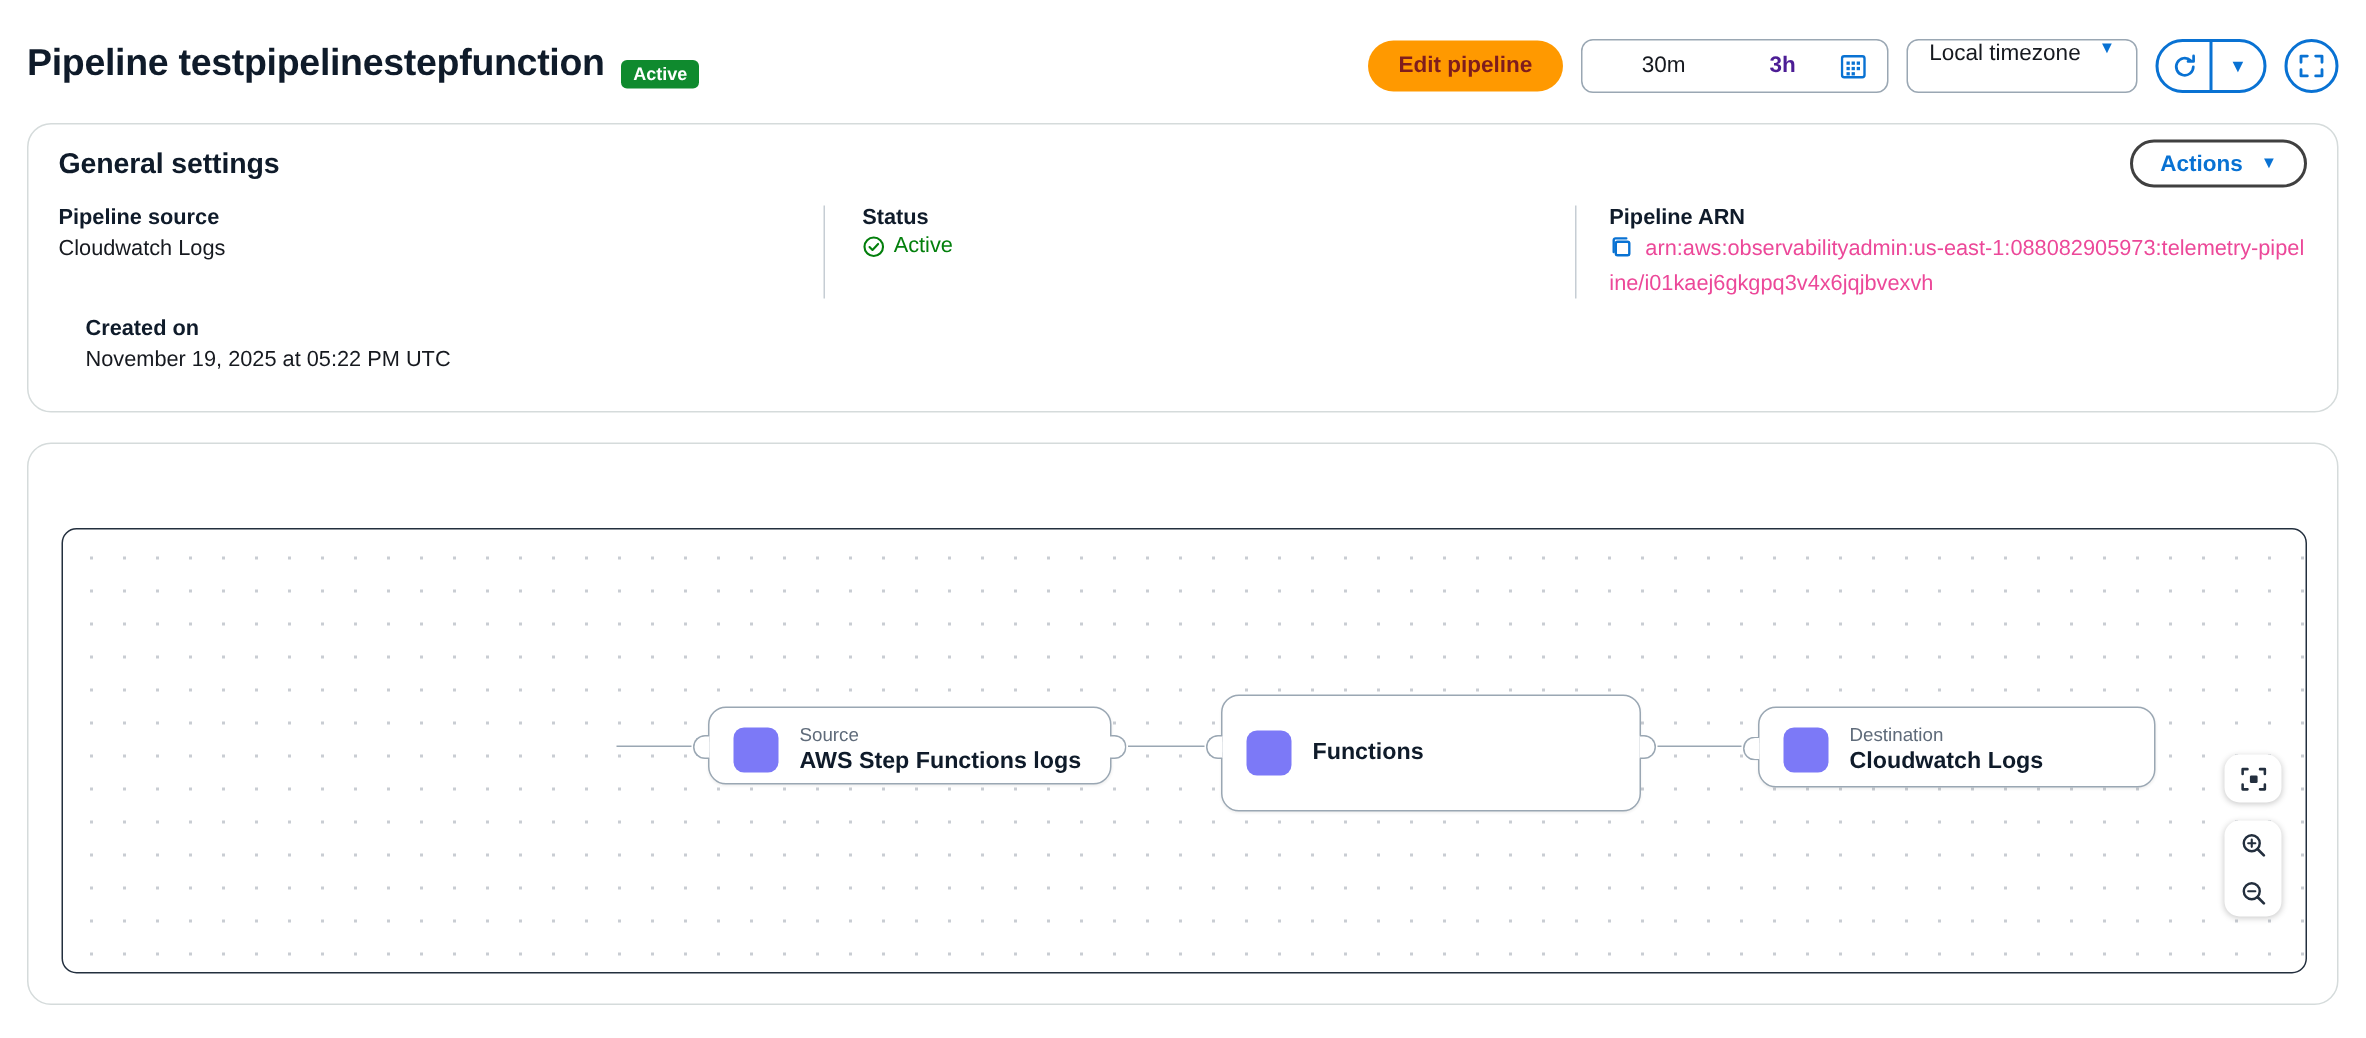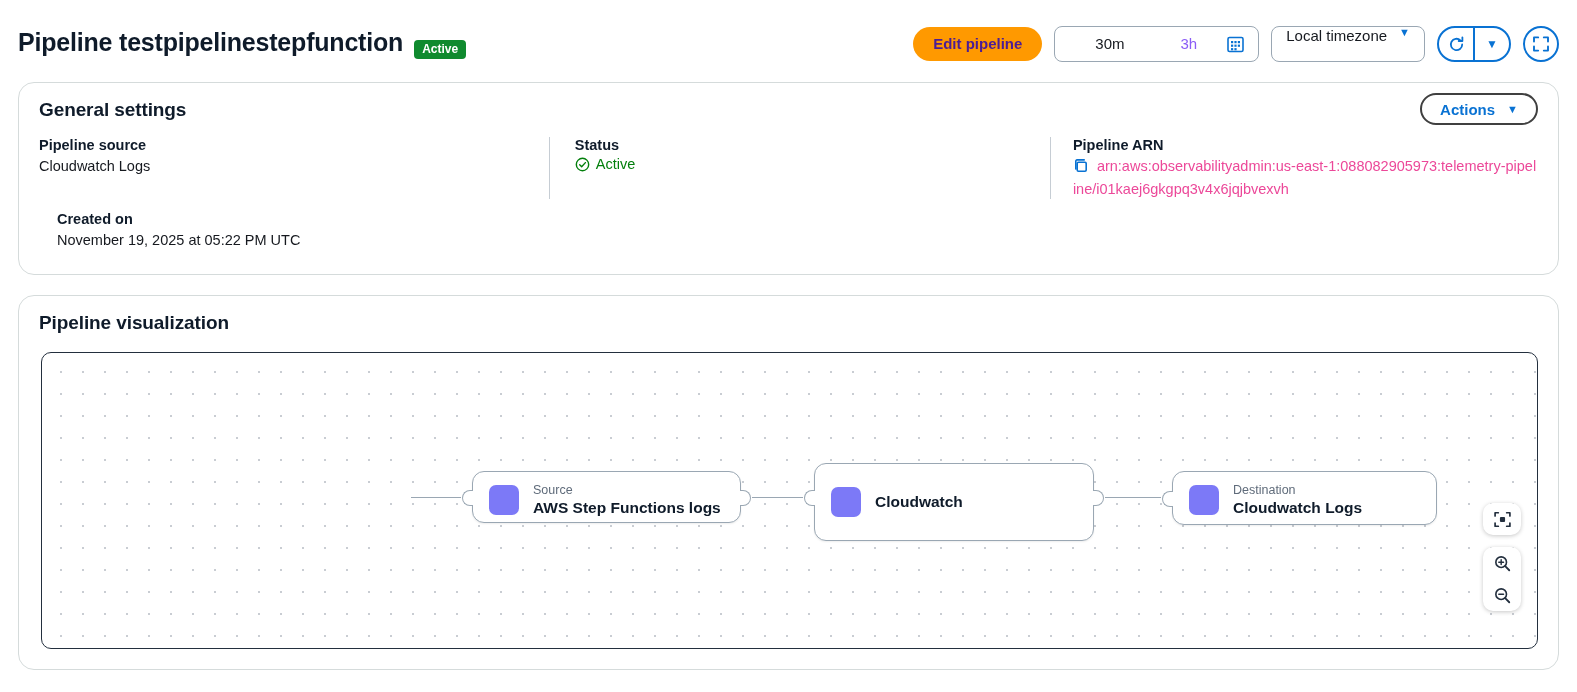--- a/index.html
+++ b/index.html
@@ -32,37 +32,37 @@
     font-size: 12px; font-weight: bold;
     border-radius: 4px; padding: 3px 8px 4px 8px;
     line-height: 1; position: relative; top: 2px;
   }
 
   .header-actions {
     position: absolute; right: 18px; top: 26px;
     display: flex; align-items: center; gap: 12px;
   }
   .btn-primary {
-    background: #ff9900; color: #4c1d95;
+    background: #ff9900; color: #7f1d1d;
     font-size: 15px; font-weight: bold;
     border: none; border-radius: 18px;
     padding: 0 20px; height: 34px; line-height: 34px;
     cursor: pointer; white-space: nowrap;
   }
   .segmented {
     display: flex; align-items: center;
     border: 1px solid #9aa7b3; border-radius: 8px;
     height: 36px; background: #ffffff; overflow: hidden;
   }
   .seg-item {
     font-size: 15px; color: #16191f;
     padding: 0 16px; height: 34px; line-height: 34px;
     cursor: pointer; white-space: nowrap; margin-left: 24px;
   }
-  .seg-item.selected { color: #8b5cf6; font-weight: normal; }
+  .seg-item.selected { color: #4c1d95; font-weight: bold; }
   .seg-cal {
     padding: 0 14px; height: 34px; display: flex; align-items: center;
     cursor: pointer;
   }
   .tz-select {
     display: flex; align-items: flex-start; gap: 12px;
     border: 1px solid #9aa7b3; border-radius: 8px;
     height: 36px; padding: 0 14px; background: #ffffff;
     font-size: 15px; color: #16191f; cursor: pointer; white-space: nowrap;
   }
@@ -321,23 +321,20 @@
       </div>
     </div>
 
     <div class="created-block" style="position:absolute; left:38px; top:128px;">
       <div class="field-label">Created on</div>
       <div class="field-value">November 19, 2025 at 05:22 PM UTC</div>
     </div>
   </div>
 
   <div class="card" id="card-visual">
-    <div class="card-head">
-      <span class="card-title">Pipeline visualization</span>
-    </div>
 
     <div class="canvas">
 
       <div class="edge" style="left:369px; top:144px; width:50px;"></div>
       <div class="edge" style="left:710px; top:144px; width:51px;"></div>
       <div class="edge" style="left:1063px; top:144px; width:56px;"></div>
 
 
       <div class="node" id="node-source">
         <div class="node-body">
@@ -348,21 +345,21 @@
           </div>
         </div>
         <div class="handle left" style="left:-11px; top:18px;"></div>
         <div class="handle right" style="right:-11px; top:18px;"></div>
       </div>
 
       <div class="node" id="node-processing">
         <div class="node-body">
           <div class="node-swatch"></div>
           <div class="node-texts">
-            <span class="node-title">Cloudwatch</span>
+            <span class="node-title">Functions</span>
           </div>
         </div>
         <div class="handle left" style="left:-11px; top:26px;"></div>
         <div class="handle right" style="right:-11px; top:26px;"></div>
       </div>
 
       <div class="node" id="node-destination">
         <div class="node-body">
           <div class="node-swatch"></div>
           <div class="node-texts">

